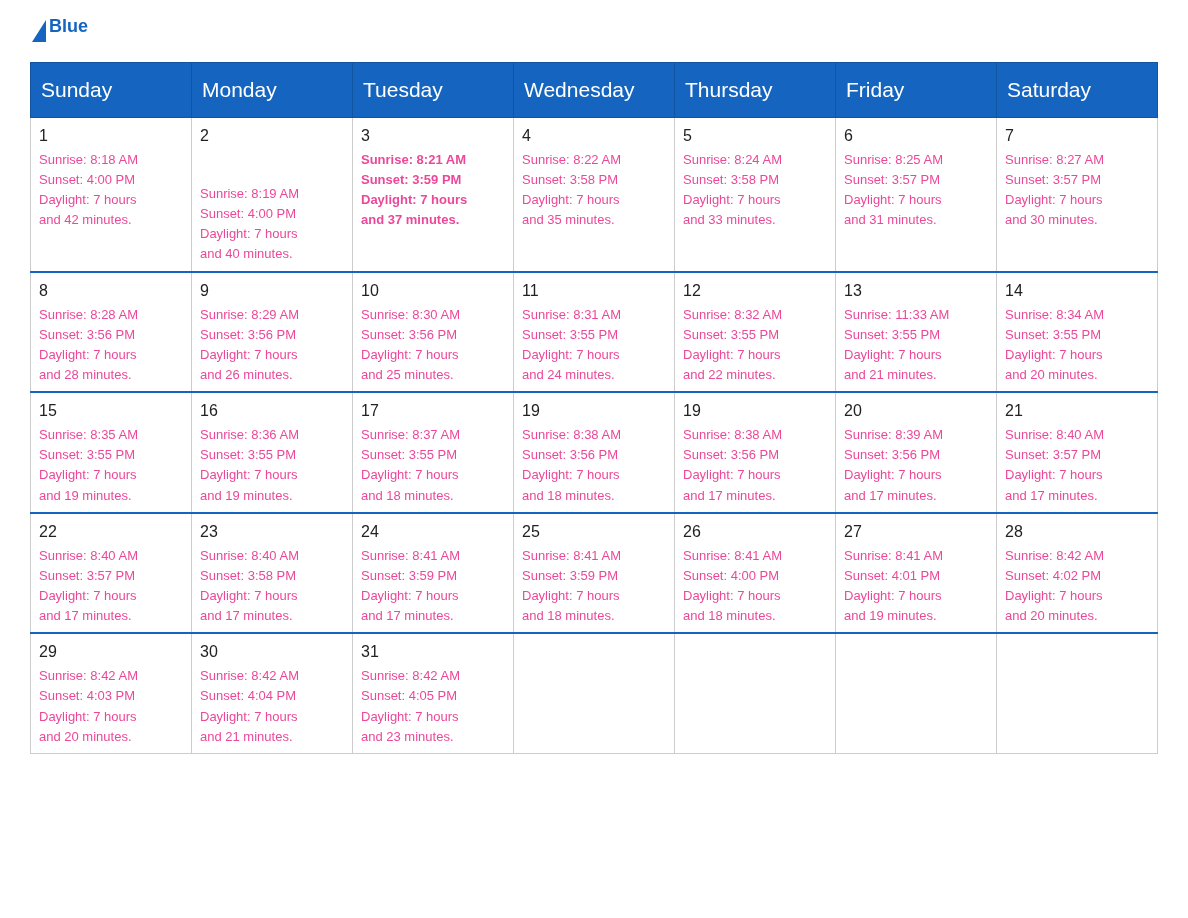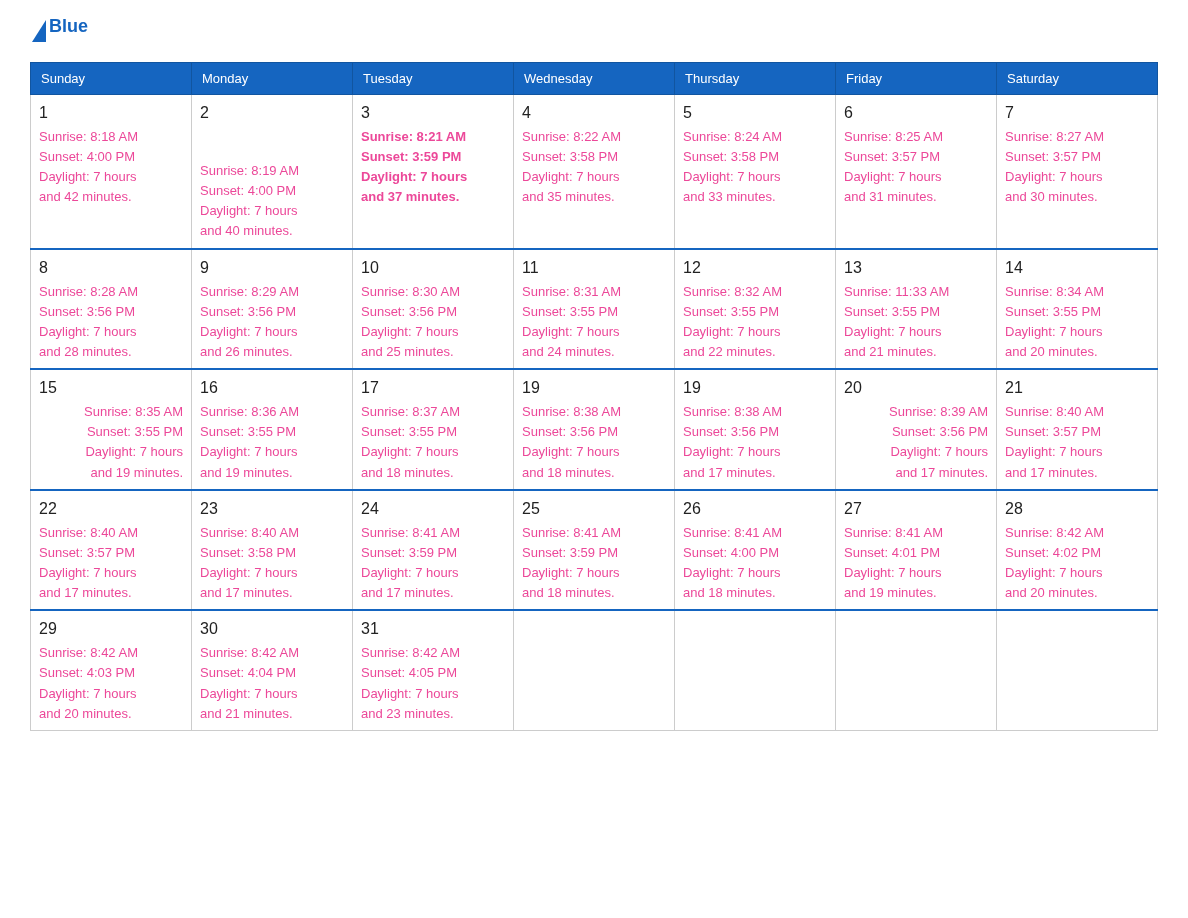--- a/index.html
+++ b/index.html
@@ -63,22 +63,22 @@
       margin-top: 4px;
     }
     .calendar {
       width: 100%;
       border-collapse: collapse;
       border: 1px solid #999;
     }
     .calendar th {
       background-color: #1565C0;
       color: #fff;
-      padding: 8px 10px;
-      font-size: 13px;
+      padding: 15px 10px;
+      font-size: 21px;
       font-weight: normal;
       text-align: left;
       border: 1px solid #1155a0;
     }
     .calendar td {
       vertical-align: top;
       padding: 6px 8px;
       border: 1px solid #ccc;
       width: 14.28%;
       min-height: 110px;
@@ -233,21 +233,21 @@
           <span class="day-number">14</span>
           <div class="day-info" style="white-space: pre-line;">Sunrise: 8:34 AM
 Sunset: 3:55 PM
 Daylight: 7 hours
 and 20 minutes.</div>
         </td>
       </tr>
       <tr class="row-border">
         <td>
           <span class="day-number">15</span>
-          <div class="day-info" style="white-space: pre-line; text-align: right;">Sunrise: 8:35 AM
+          <div class="day-info" style="white-space: pre-line;">Sunrise: 8:35 AM
 Sunset: 3:55 PM
 Daylight: 7 hours
 and 19 minutes.</div>
         </td>
         <td>
           <span class="day-number">16</span>
           <div class="day-info" style="white-space: pre-line;">Sunrise: 8:36 AM
 Sunset: 3:55 PM
 Daylight: 7 hours
 and 19 minutes.</div>
@@ -268,21 +268,21 @@
         </td>
         <td>
           <span class="day-number">19</span>
           <div class="day-info" style="white-space: pre-line;">Sunrise: 8:38 AM
 Sunset: 3:56 PM
 Daylight: 7 hours
 and 17 minutes.</div>
         </td>
         <td>
           <span class="day-number">20</span>
-          <div class="day-info" style="white-space: pre-line; text-align: right;">Sunrise: 8:39 AM
+          <div class="day-info" style="white-space: pre-line;">Sunrise: 8:39 AM
 Sunset: 3:56 PM
 Daylight: 7 hours
 and 17 minutes.</div>
         </td>
         <td>
           <span class="day-number">21</span>
           <div class="day-info" style="white-space: pre-line;">Sunrise: 8:40 AM
 Sunset: 3:57 PM
 Daylight: 7 hours
 and 17 minutes.</div>

